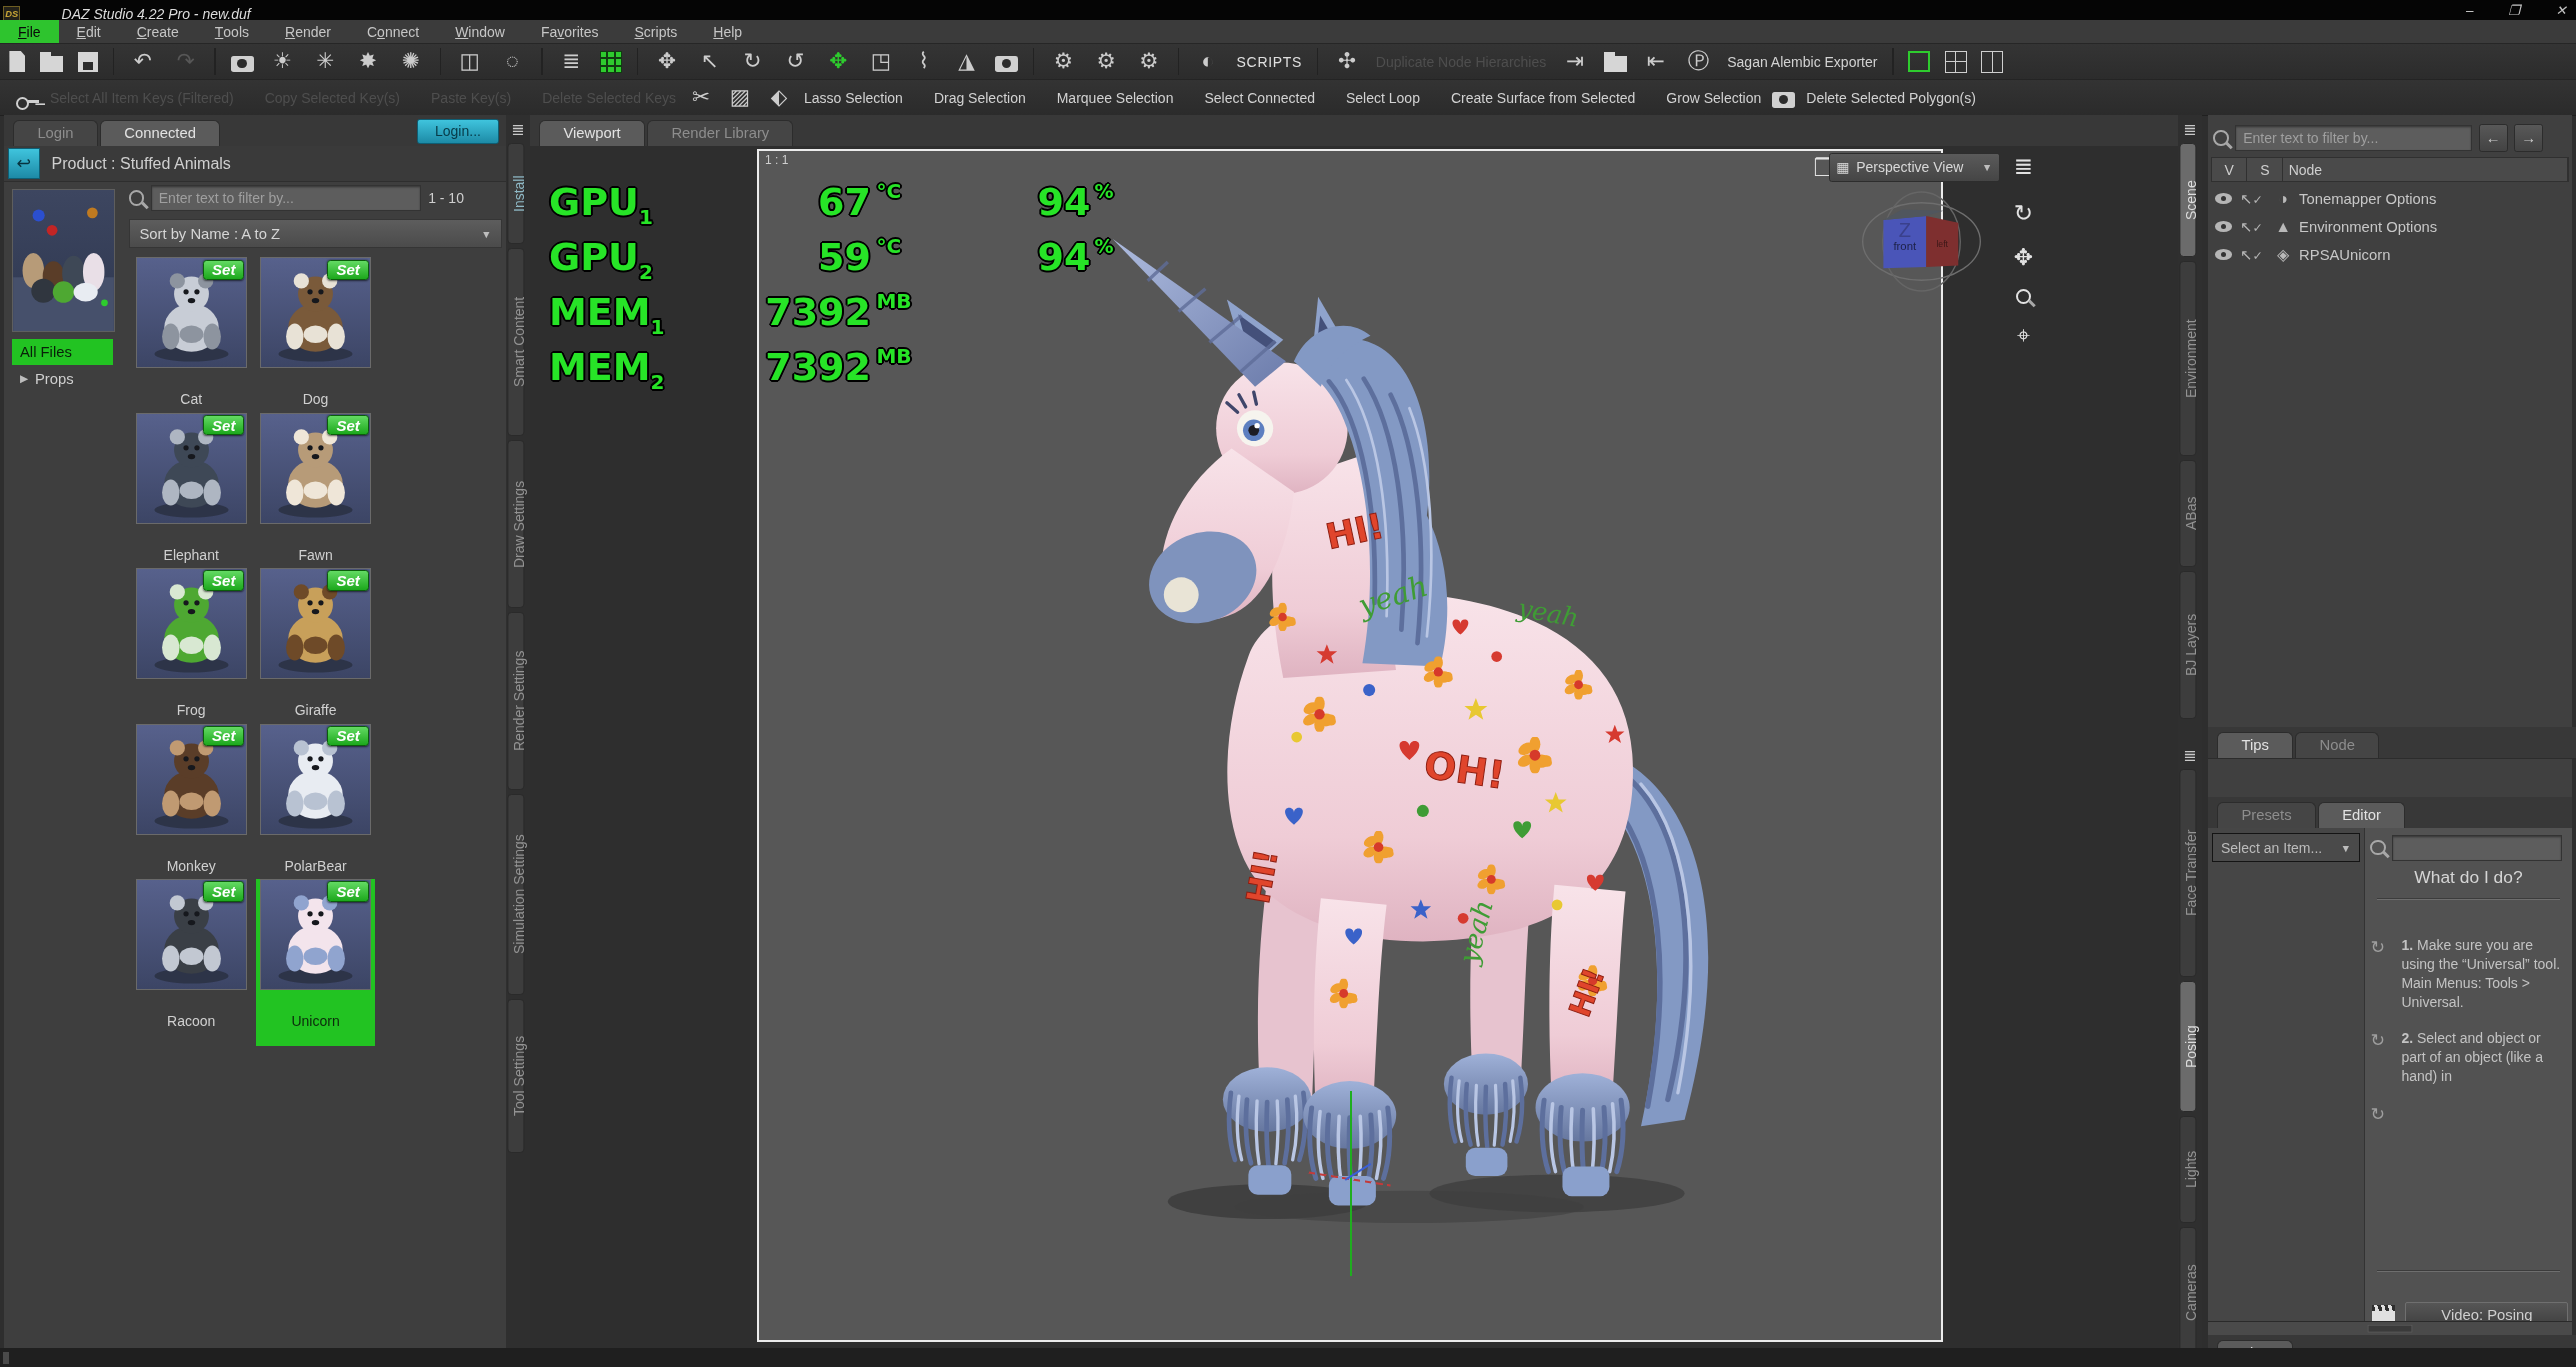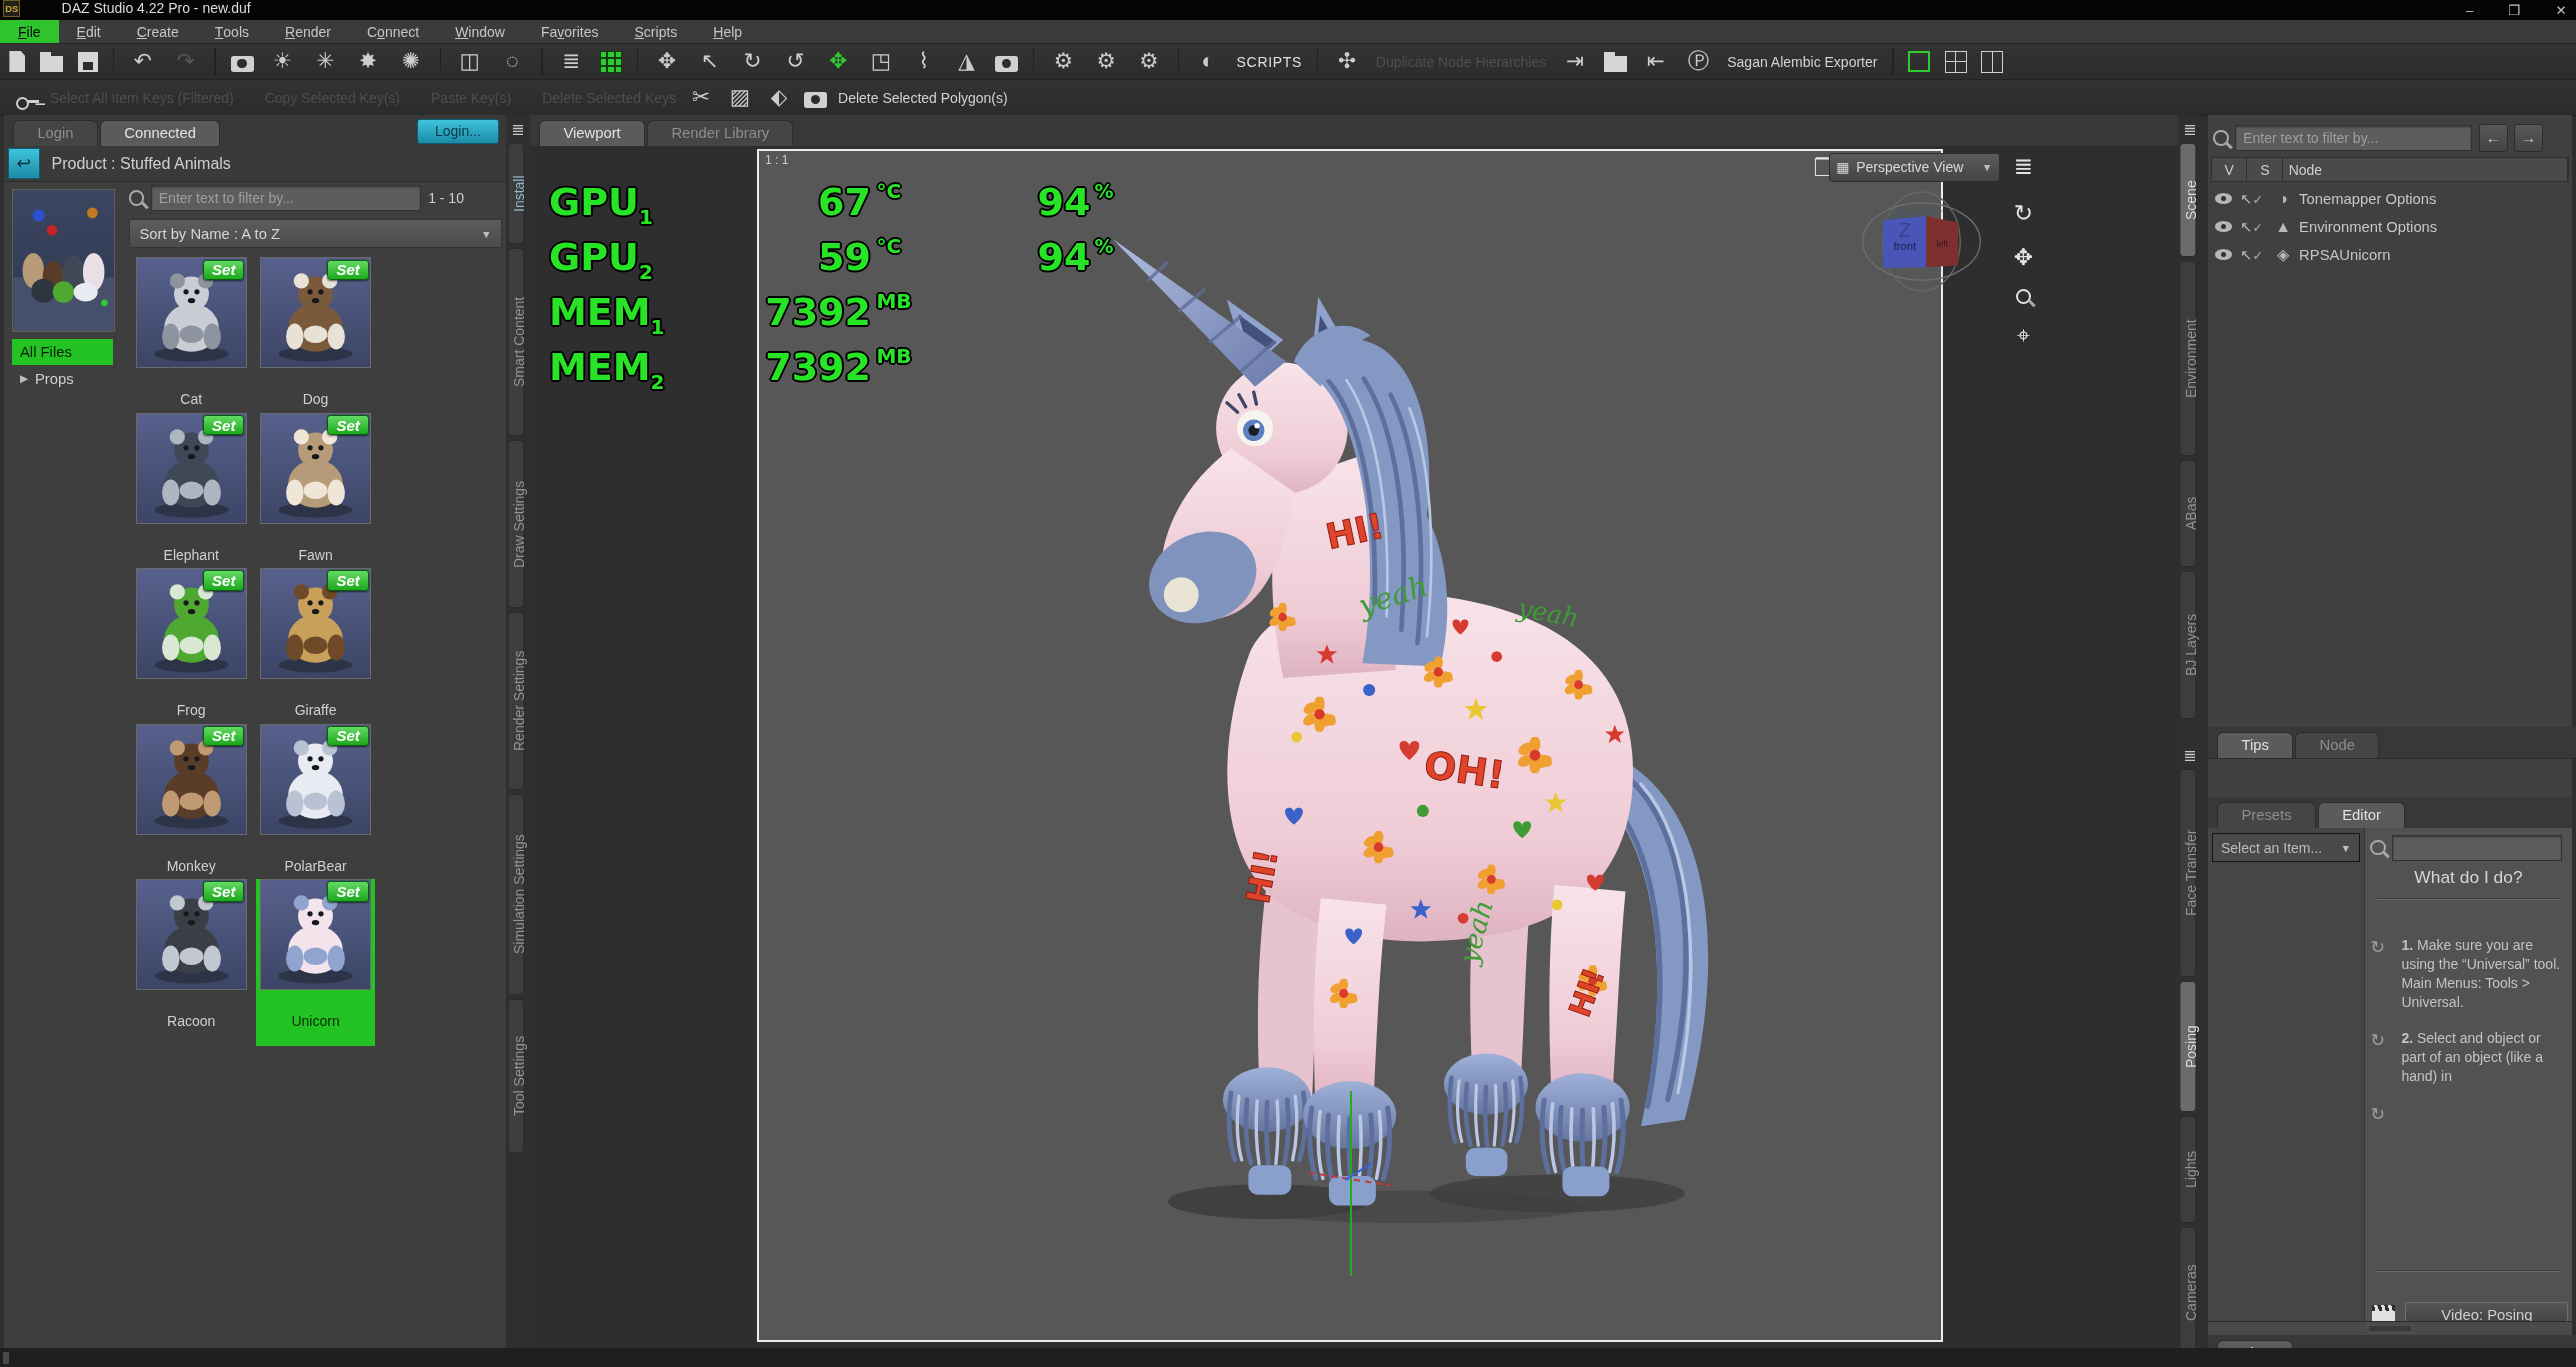--- a/index.html
+++ b/index.html
@@ -1,20 +1,20 @@
 <!DOCTYPE html>
 <html style="font-size:10.7px"><head>
 <meta charset="utf-8">
 <style>
   html,body{margin:0;padding:0;background:#222;}
   #root{position:relative;width:2576px;height:1367px;background:#2e2e2e;overflow:hidden;
         font-family:"Liberation Sans",sans-serif;color:#cfcfcf;}
   .abs{position:absolute;}
   
-  #titlebar{left:0;top:0;width:2576px;height:28px;background:#050505;display:flex;align-items:flex-start;}
+  #titlebar{left:0;top:0;width:2576px;height:28px;background:#050505;display:flex;align-items:center;font-style:italic;}
   #appicon{width:14.8px;height:14.8px;margin:0 5.4px 0 3.4px;background:#23211a;border:0.7px solid #6e5e22;
            color:#c9a636;font-weight:bold;font-size:9.4px;display:flex;align-items:center;justify-content:center;}
   #apptitle{font-size:14px;color:#dcdcdc;margin-left:36px;}
   #wincontrols{position:absolute;right:9.4px;top:0;height:20px;display:flex;gap:35px;align-items:center;font-size:13.4px;color:#c2c2c2;}
   
   #menubar{left:0;top:20px;width:2576px;height:23px;background:#3b3b3b;display:flex;align-items:stretch;border-bottom:0.7px solid #262626;}
   .menu-item{padding:0 18px;display:flex;align-items:center;font-size:14px;color:#c6c6c6;}
   .menu-item.active{background:#2ec42e;color:#0a0a0a;}
   
   #toolbar1{left:0;top:44px;width:2576px;height:36px;background:linear-gradient(#343434,#2c2c2c);display:flex;align-items:center;gap:14.8px;padding-left:9.4px;box-sizing:border-box;border-bottom:0.7px solid #242424;}
@@ -199,20 +199,29 @@
     <span class="i-key"></span>
     <span id="tb2-disabled" style="display:flex;gap:31px;">
         <span class="tlabel dim">Select All Item Keys (Filtered)</span>
         <span class="tlabel dim">Copy Selected Key(s)</span>
         <span class="tlabel dim">Paste Key(s)</span>
         <span class="tlabel dim">Delete Selected Keys</span>
       </span>
     <span class="tico">✂</span>
     <span class="tico">▨</span>
     <span class="tico">⬖</span>
+    <span id="tb2-items" style="display:flex;gap:31px;">
+        <span class="tlabel">Lasso Selection</span>
+        <span class="tlabel">Drag Selection</span>
+        <span class="tlabel">Marquee Selection</span>
+        <span class="tlabel">Select Connected</span>
+        <span class="tlabel">Select Loop</span>
+        <span class="tlabel">Create Surface from Selected</span>
+        <span class="tlabel">Grow Selection</span>
+      </span>
     <span class="i-cam"></span>
     <span class="tlabel">Delete Selected Polygon(s)</span>
   </div>
 
   <div id="ldock" class="abs">
     <div class="tabbar" style="position:relative;">
       <div class="tab">Login</div>
       <div class="tab active">Connected</div>
       <div class="teal-btn" style="position:absolute;right:6.7px;top:4px;">Login...</div>
     </div>

